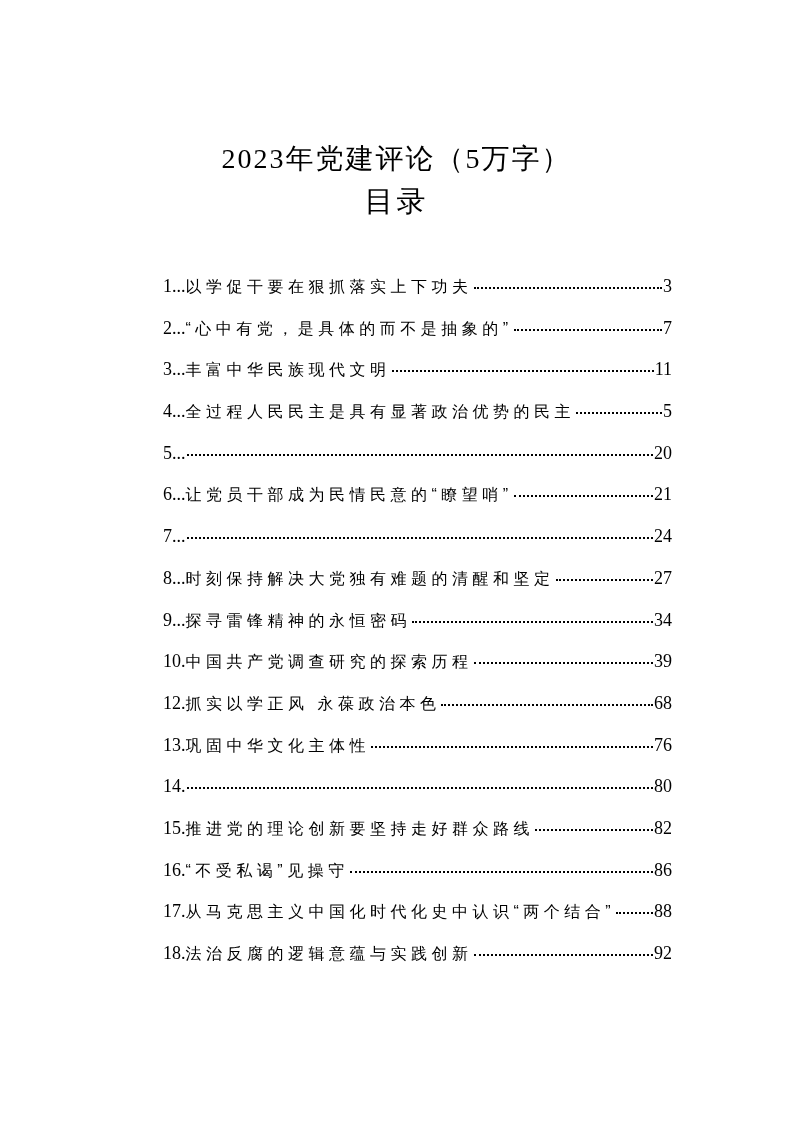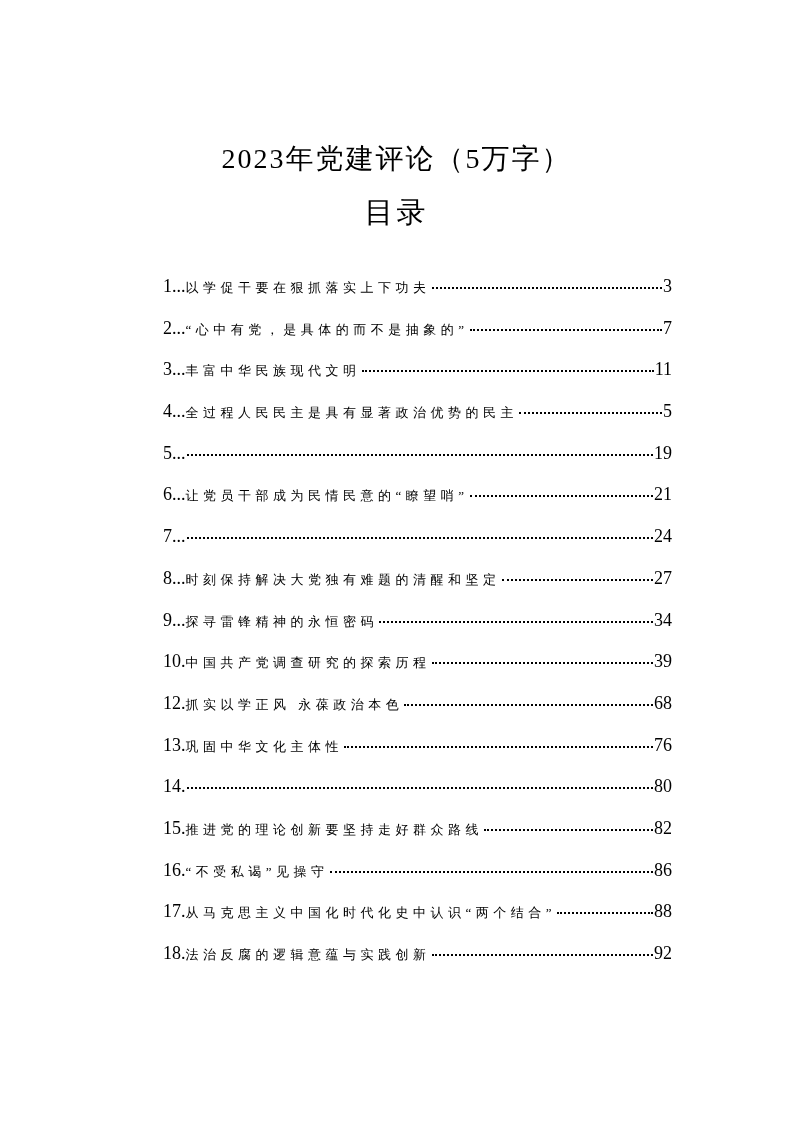--- a/index.html
+++ b/index.html
@@ -24,43 +24,43 @@
     .title {
       position: absolute;
       left: 0;
       width: 793px;
       text-align: center;
       font-size: 28px;
       letter-spacing: 2px;
       line-height: 34px;
     }
     .title.main { top: 142px; }
-    .title.sub { top: 184px; font-size: 29px; letter-spacing: 3px; margin-top: 11px; }
+    .title.sub { top: 184px; font-size: 29px; letter-spacing: 3px; }
     .toc {
       position: absolute;
       left: 163px;
       top: 271px;
       width: 509px;
     }
     .toc-row {
       display: flex;
       align-items: baseline;
       height: 41.7px;
       font-size: 18px;
       line-height: 30px;
       white-space: nowrap;
     }
     .toc-num {
       flex: 0 0 auto;
     }
     .toc-text {
       flex: 0 0 auto;
       letter-spacing: 4.5px;
-      font-family: Liberation Serif, serif;
-      font-size: 13px;
+      font-family: Liberation Sans, sans-serif;
+      font-size: 16px;
       font-weight: 300;
     }
     .toc-dots {
       flex: 1 1 auto;
       overflow: hidden;
       margin: 0 1px;
       position: relative;
       height: 20px;
     }
     .toc-dots::before {
@@ -103,21 +103,21 @@
     </div>
     <div class="toc-row">
       <span class="toc-num">4...</span>
       <span class="toc-text">全过程人民民主是具有显著政治优势的民主</span>
       <span class="toc-dots"></span>
       <span class="toc-page">5</span>
     </div>
     <div class="toc-row">
       <span class="toc-num">5...</span>
       <span class="toc-dots"></span>
-      <span class="toc-page">19</span>
+      <span class="toc-page">20</span>
     </div>
     <div class="toc-row">
       <span class="toc-num">6...</span>
       <span class="toc-text">让党员干部成为民情民意的“瞭望哨”</span>
       <span class="toc-dots"></span>
       <span class="toc-page">21</span>
     </div>
     <div class="toc-row">
       <span class="toc-num">7...</span>
       <span class="toc-dots"></span>

